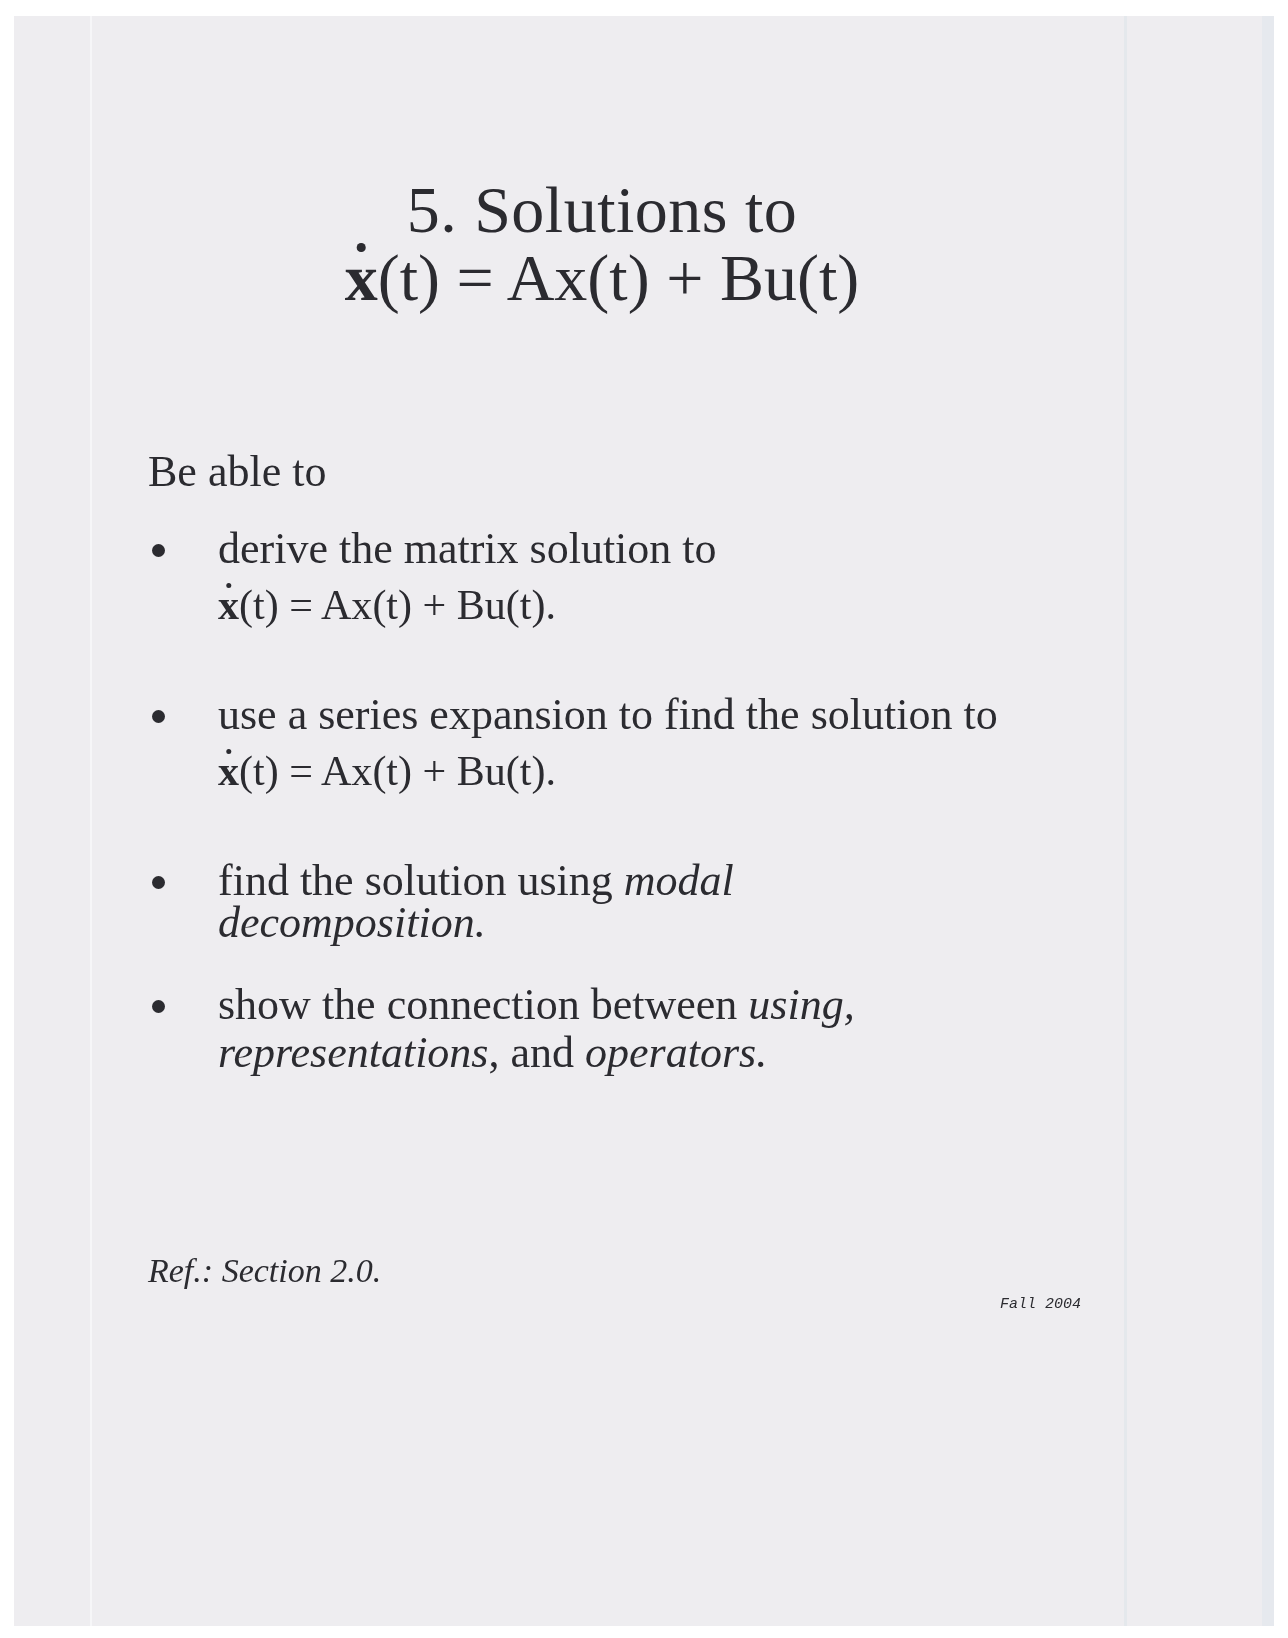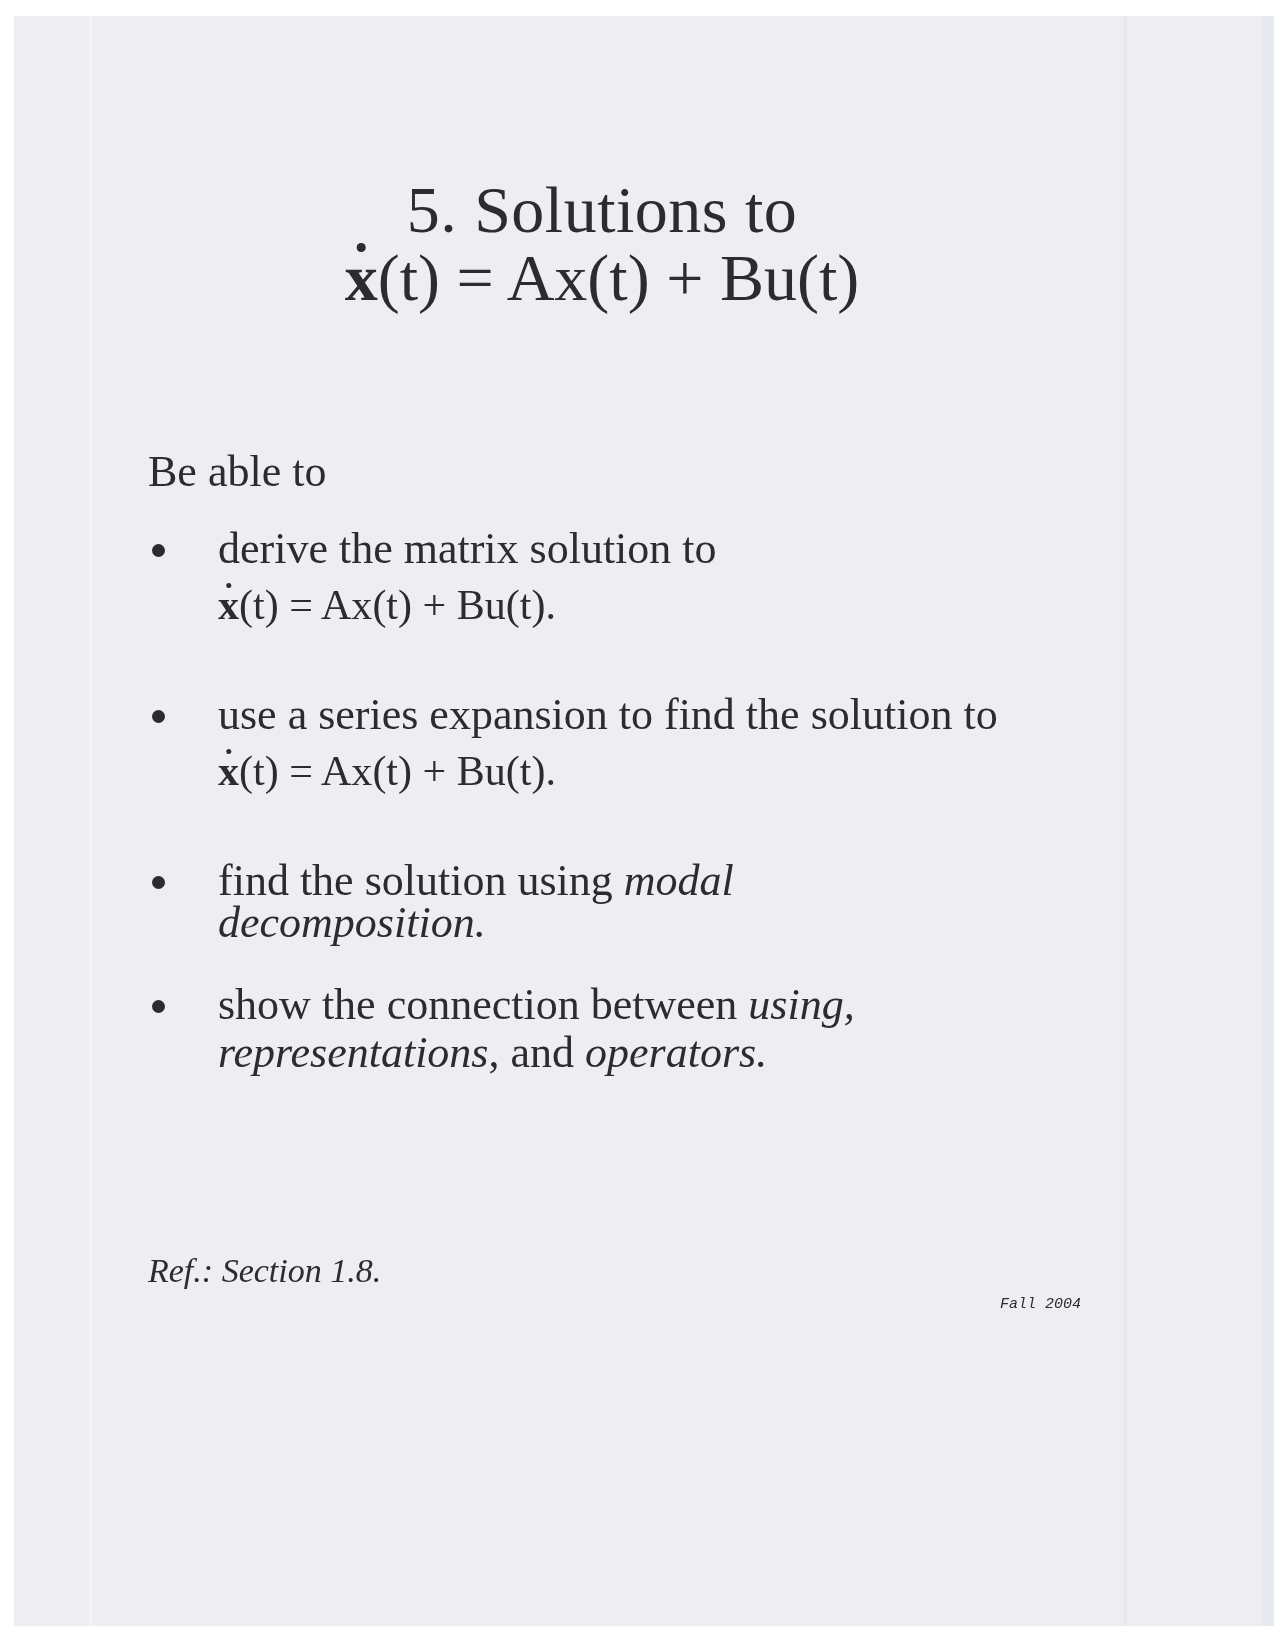--- a/index.html
+++ b/index.html
@@ -184,15 +184,15 @@
     <span class="bullet-text" style="top:0"><span>find the solution using </span><i>modal</i></span>
     <span class="bullet-text" style="top:42px"><i>decomposition.</i></span>
   </div>
 
   <div class="bullet-item b4">
     <span class="bullet-dot"></span>
     <span class="bullet-text" style="top:0"><span>show the connection between </span><i>using,</i></span>
     <span class="bullet-text" style="top:48px"><i>representations</i><span>, and </span><i>operators.</i></span>
   </div>
 
-  <div class="ref">Ref.:  Section 1.8.</div>
+  <div class="ref">Ref.:  Section 2.0.</div>
   <div class="fall">Fall 2004</div>
 </div>
 
 </body></html>

